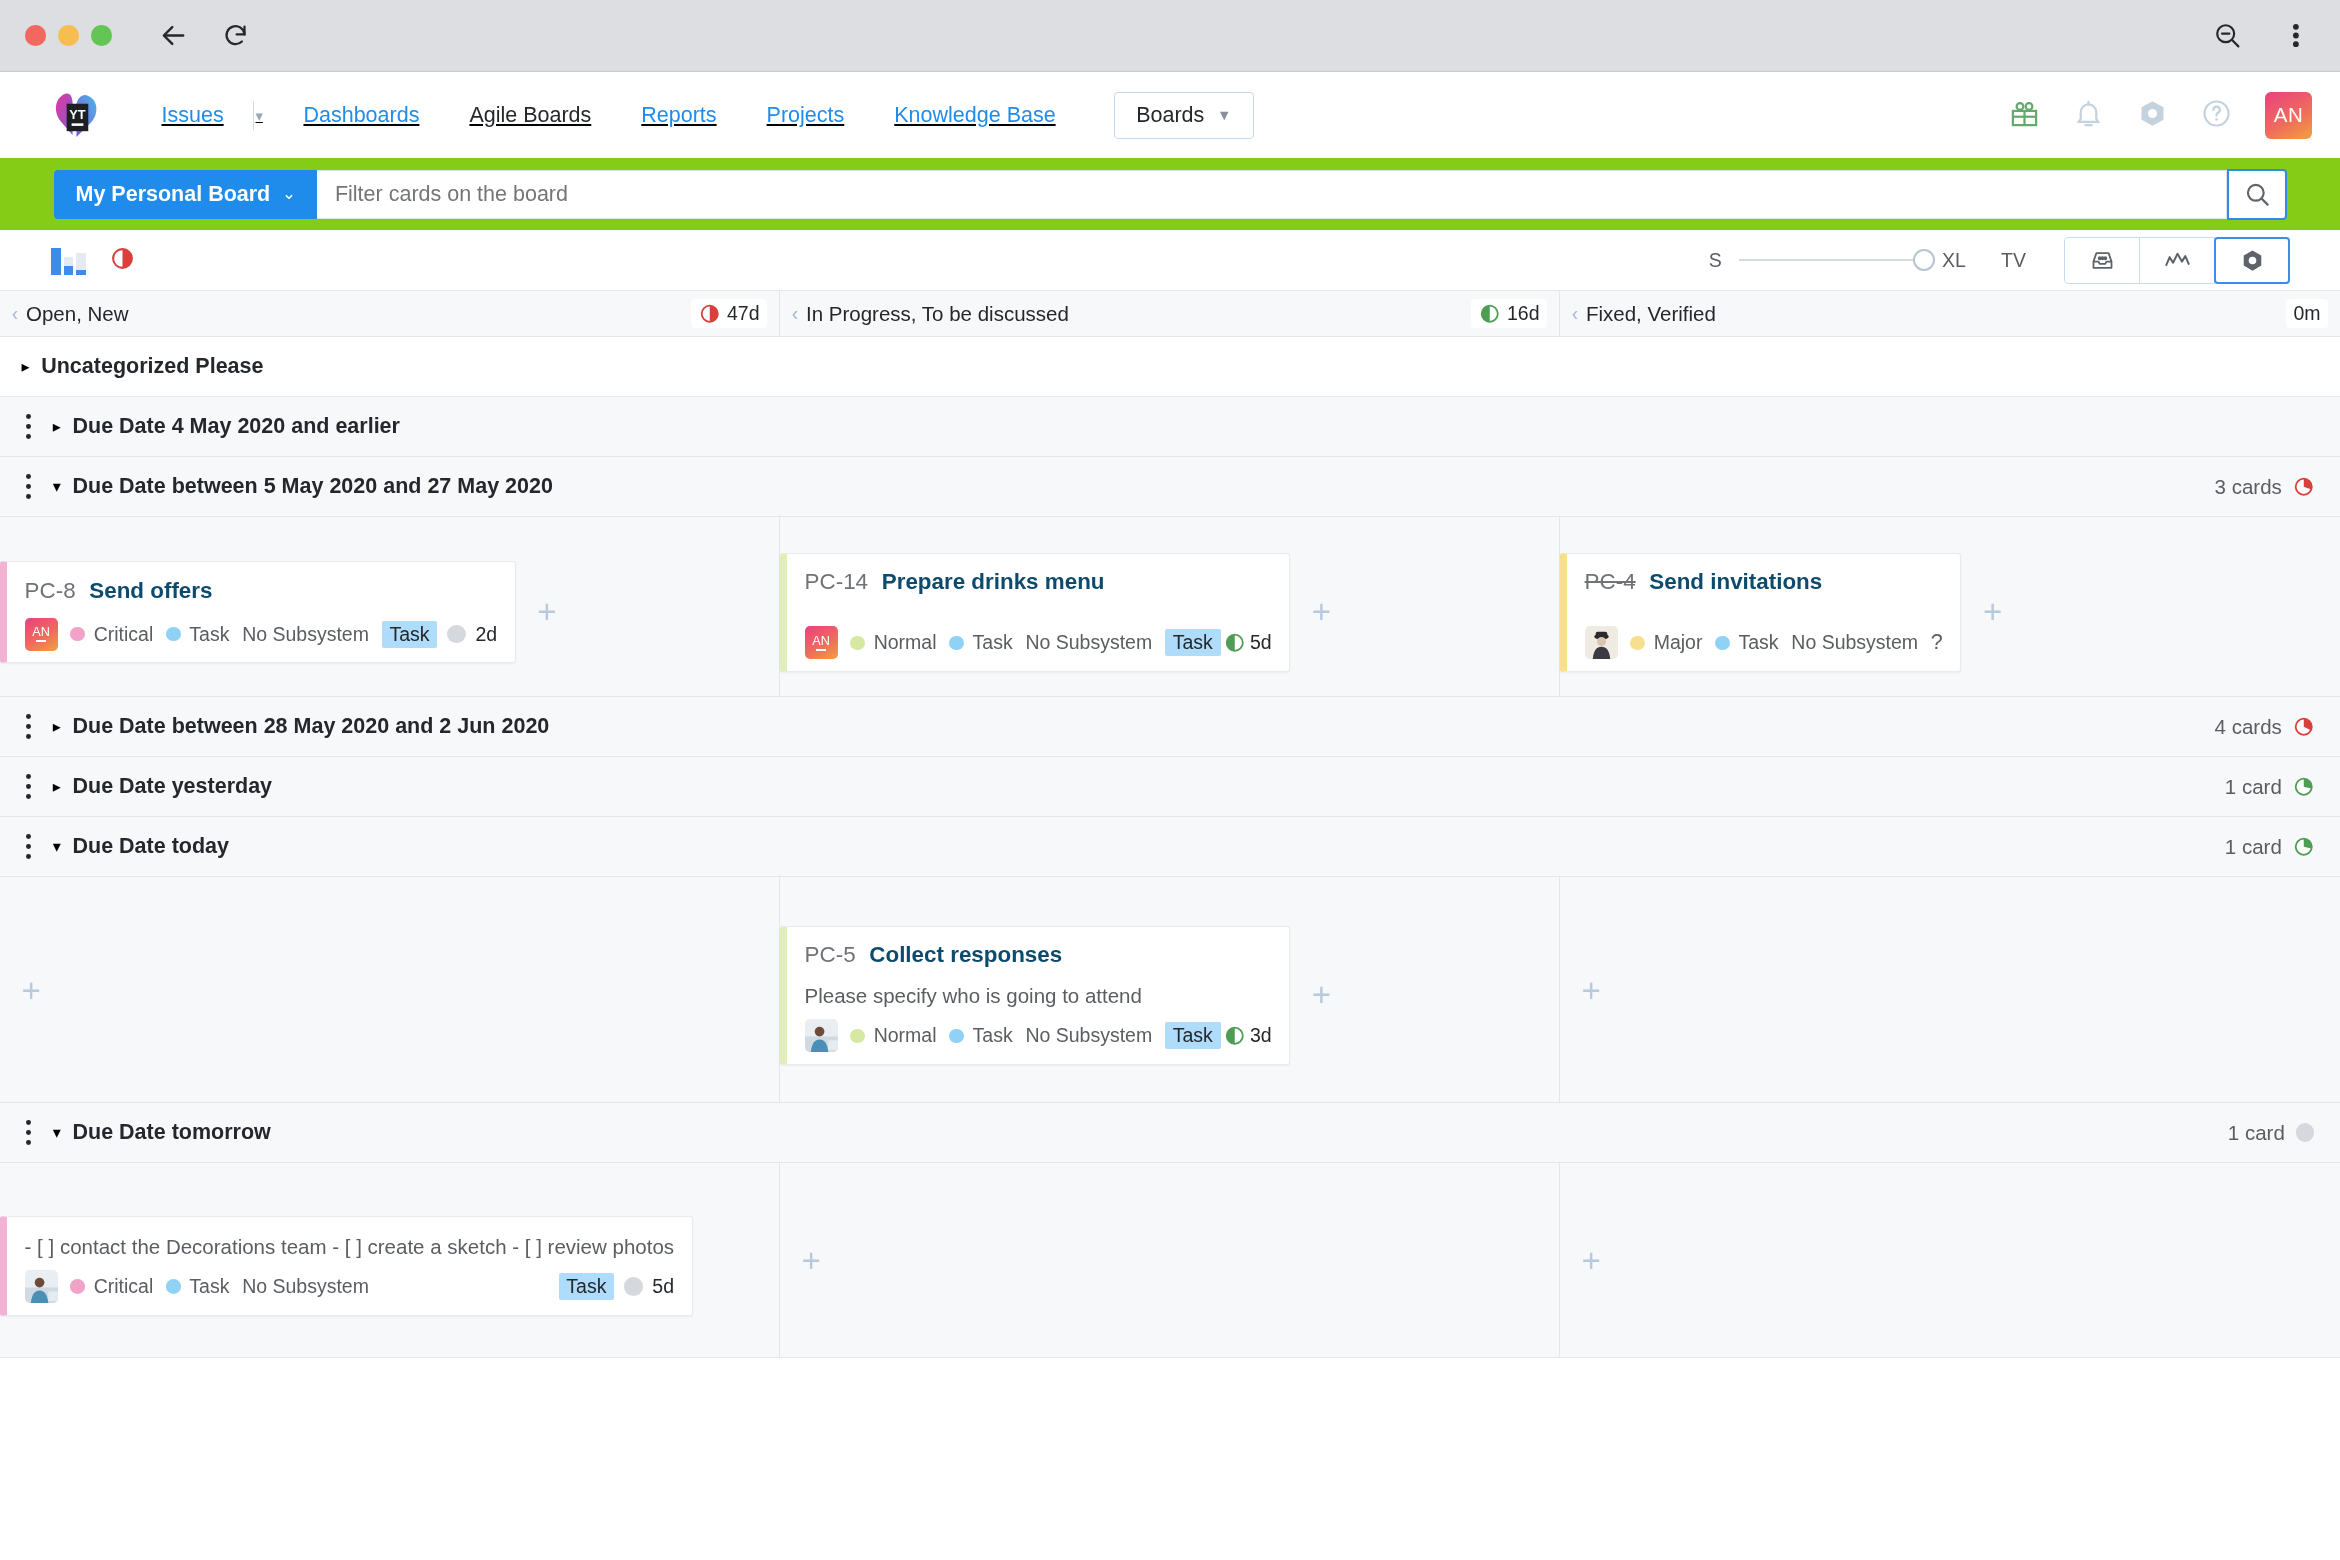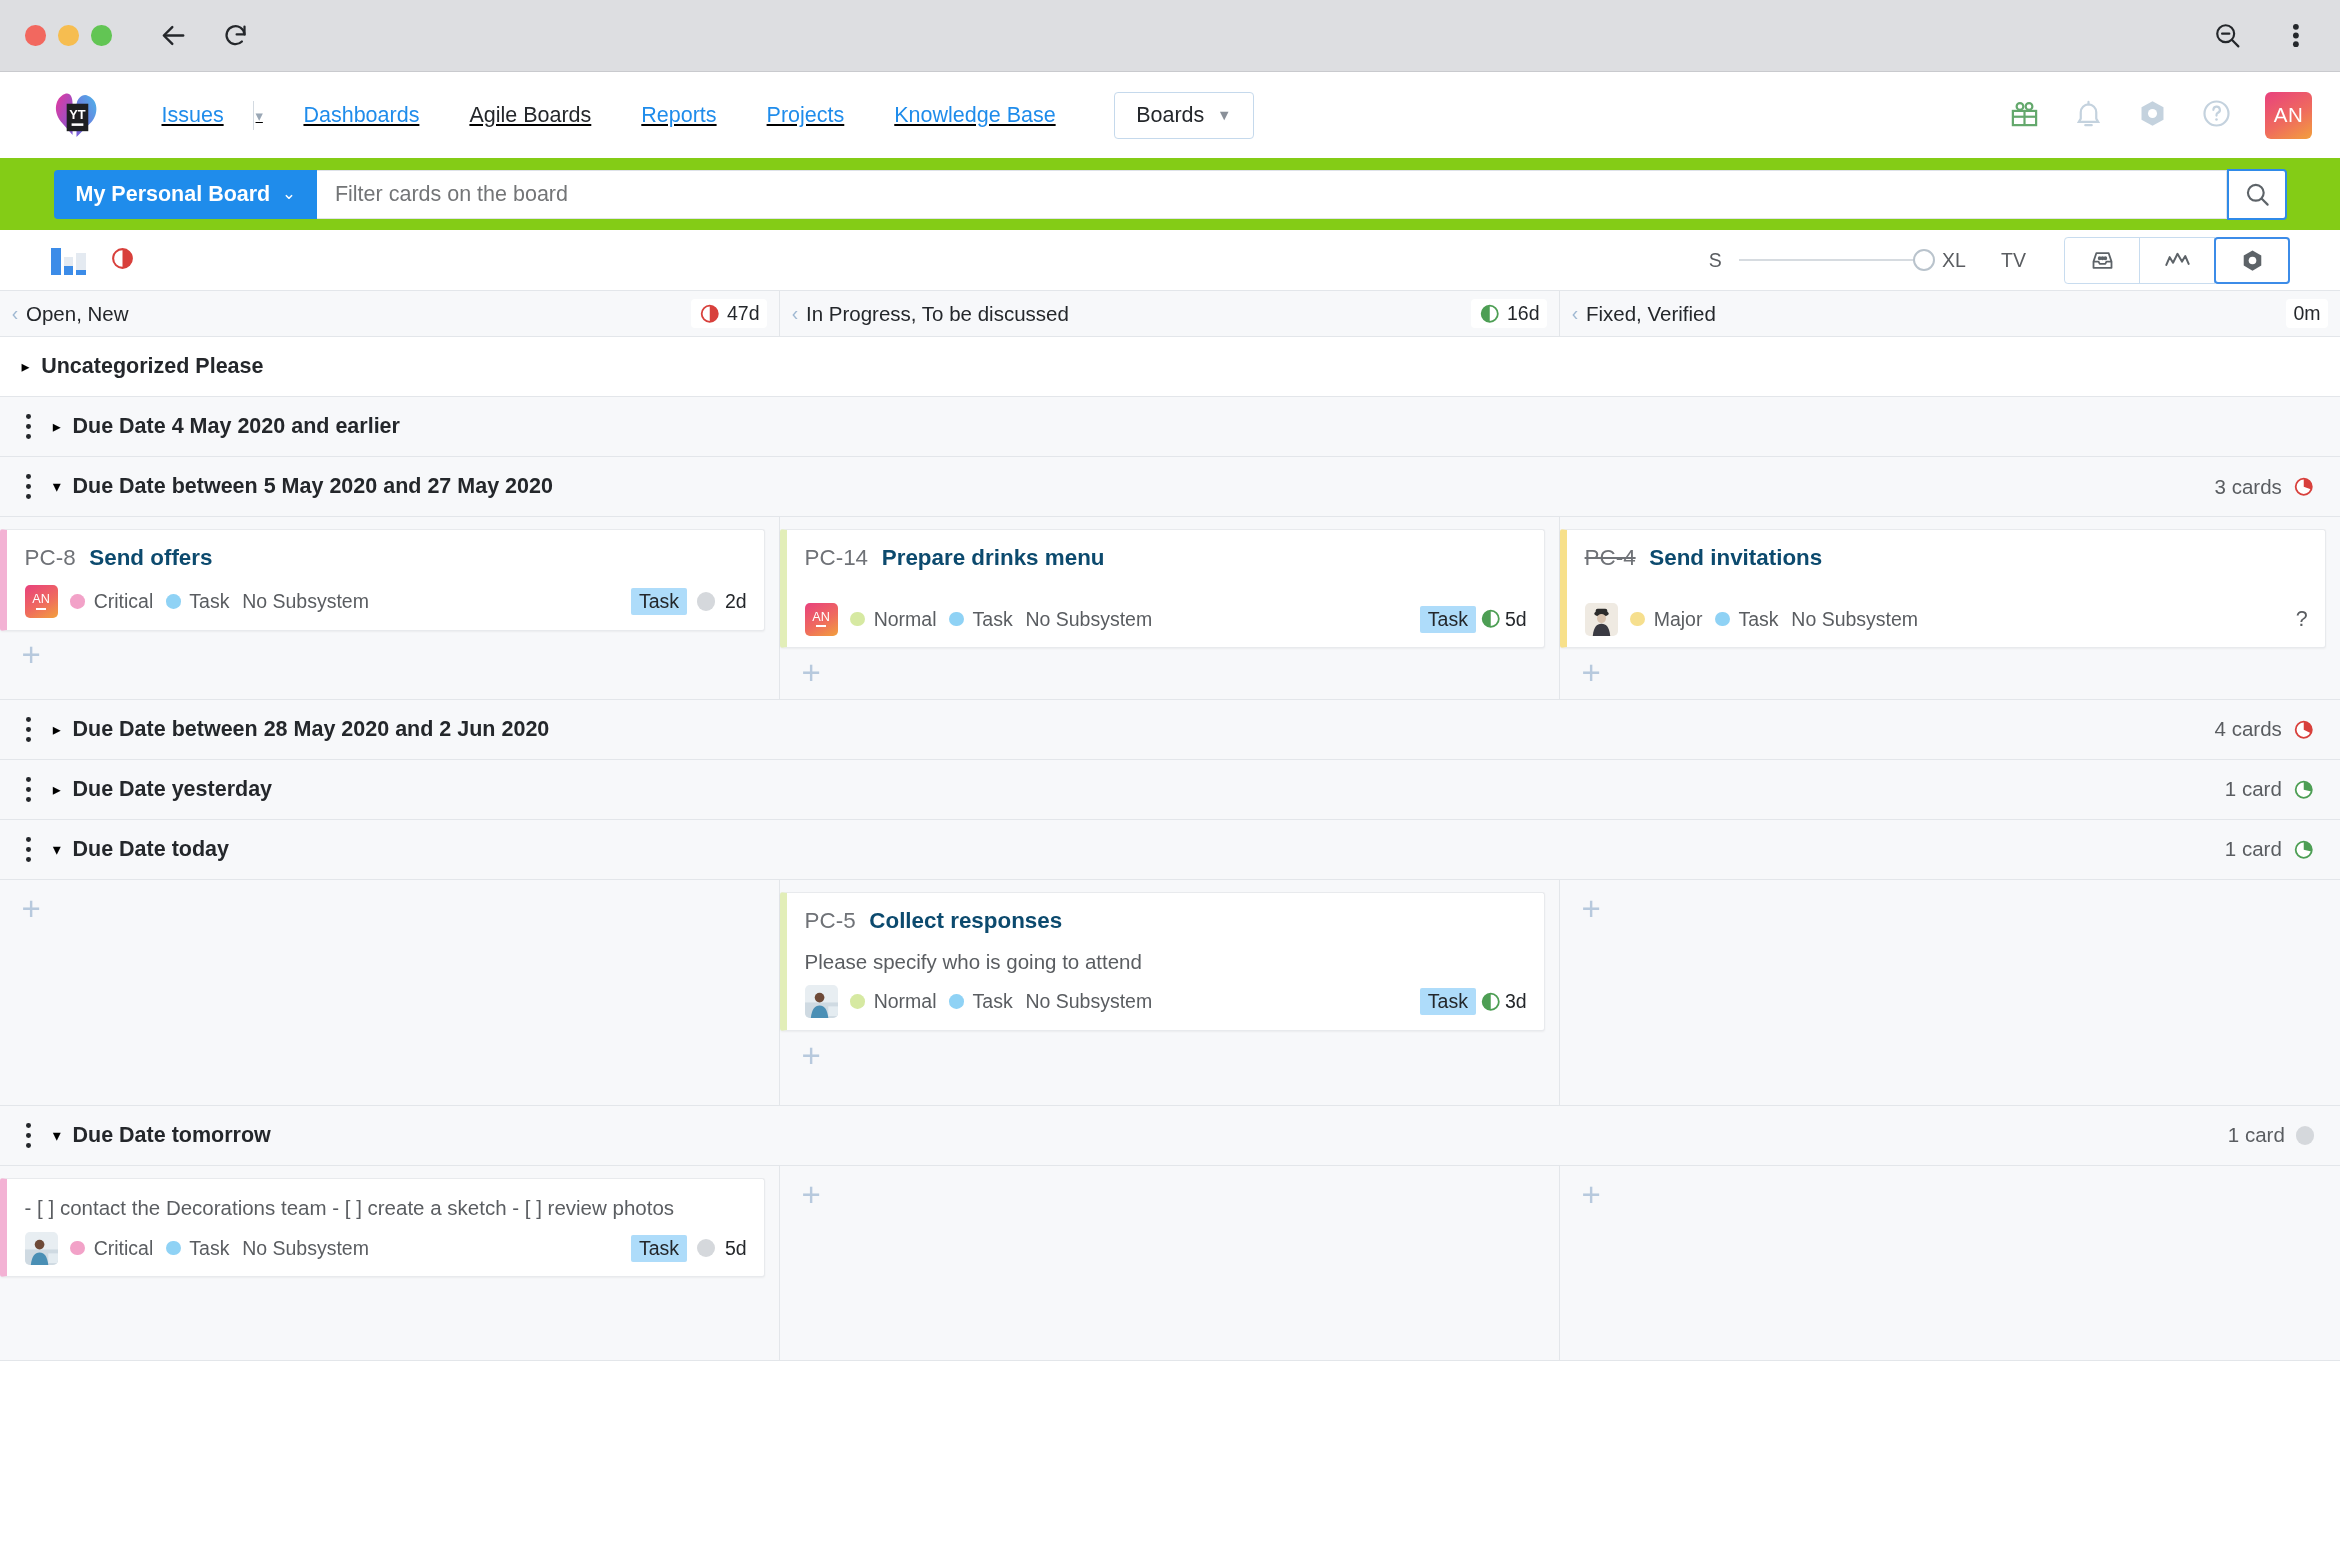--- a/index.html
+++ b/index.html
@@ -128,21 +128,21 @@
   .drag-dots i { width: 4.9px; height: 4.9px; border-radius: 50%; background: #24272b; display: block; }
   .tri { margin: 0 11.7px 0 13.7px; cursor: pointer; }
   .swim-title { font-size: 21.5px; font-weight: bold; color: #24272b; }
   .swim-count {
     margin-left: auto; margin-right: 27px; display: flex; align-items: center; gap: 10.7px;
     font-size: 20.5px; color: #5a5d61;
   }
   .swim-body { display: flex; background: #f7f8fa; border-bottom: 1px solid #e3e6ea; }
   .cell {
     border-right: 1px solid #e3e6ea; padding: 11.7px 13.7px 0 0;
-    display: flex; flex-direction: column;
+    display: flex; flex-direction: row; align-items: center;
   }
   .cell:last-child { border-right: none; }
   .cell-c1 { width: 780px; }
   .cell-c2 { width: 780px; }
   .cell-c3 { width: 780px; }
   .plus { font-size: 33px; color: #b7c9dd; margin: 7.8px 0 9.8px 21.5px; cursor: pointer; line-height: 1; font-weight: 300; }
 
   
   .card {
     background: #fff; border: 1px solid #e8eaed; border-radius: 2.9px;

